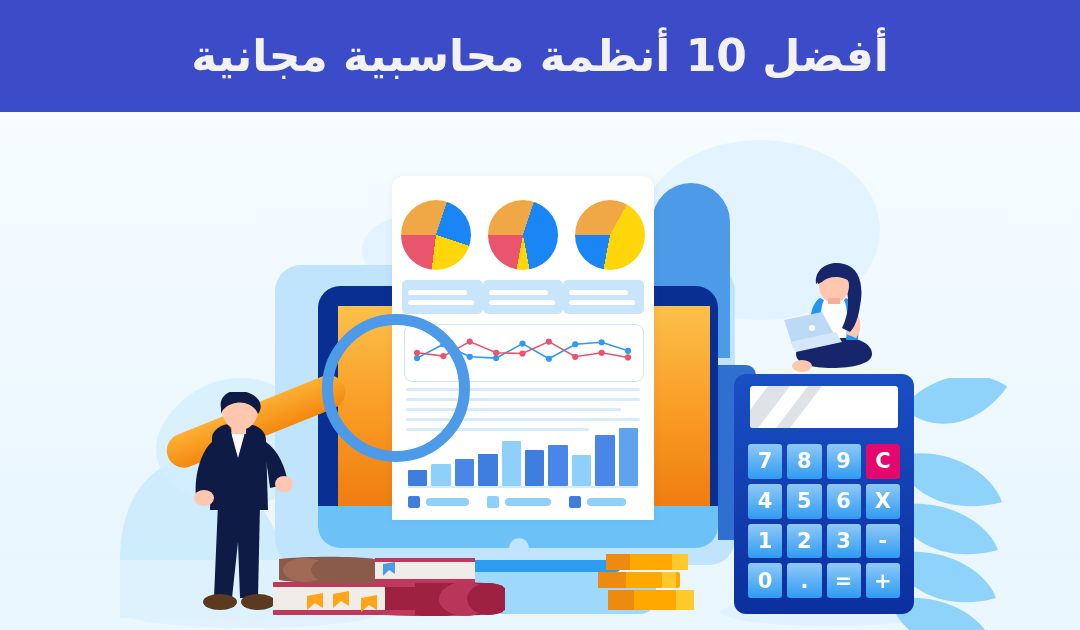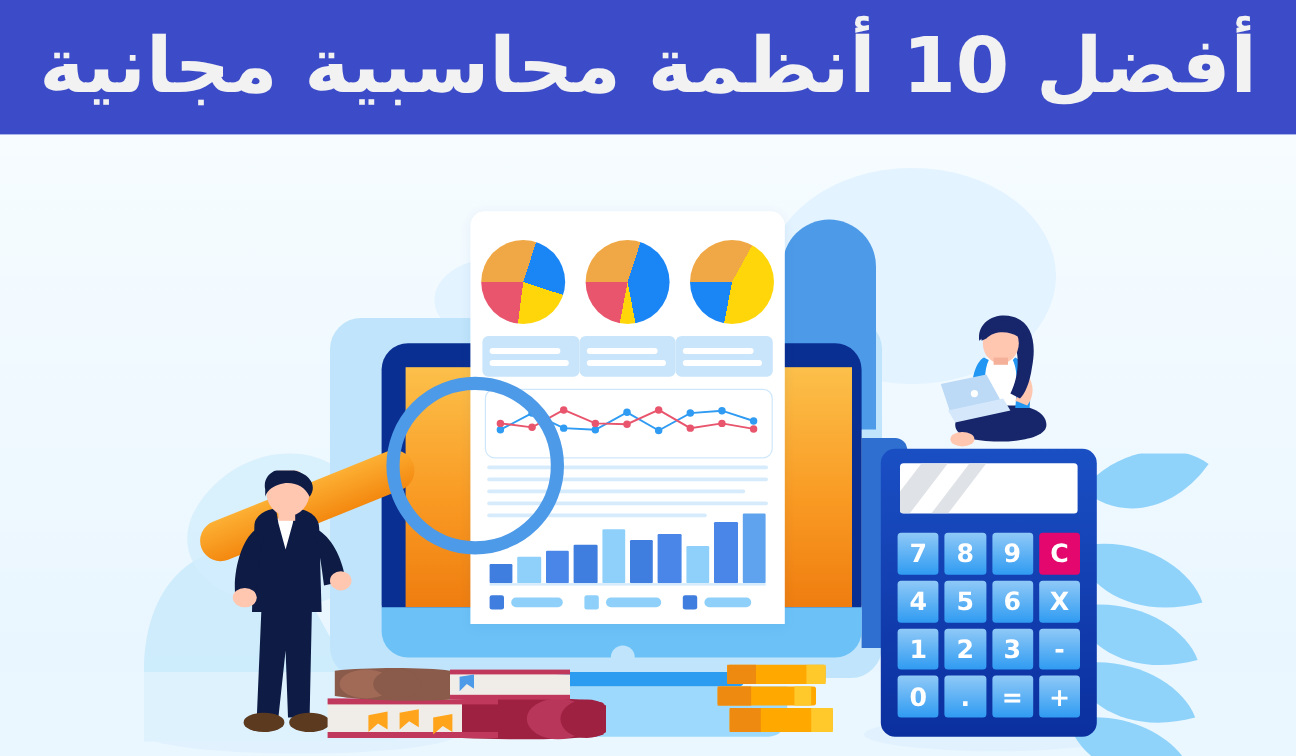--- a/index.html
+++ b/index.html
@@ -8,21 +8,21 @@
     position:relative;width:1080px;height:630px;overflow:hidden;
     background:linear-gradient(165deg,#f4fbff 0%,#eef8ff 35%,#e9f6ff 70%,#f2fbff 100%);
   }
   
   #banner{
     position:absolute;left:0;top:0;width:1080px;height:112px;
     display:flex;align-items:center;justify-content:center;
     z-index:60;
   }
   #banner-title{
-    color:#f2f2f2;font-weight:bold;font-size:64px;line-height:1;
+    color:#f2f2f2;font-weight:bold;font-size:44px;line-height:1;
     direction:rtl;white-space:nowrap;letter-spacing:0px;
     text-align:center;
   }
   
   #monitor-shadow{
     position:absolute;left:275px;top:265px;width:460px;height:300px;
     background:#bfe4fb;border-radius:26px;
   }
   #monitor-frame{
     position:absolute;left:318px;top:286px;width:400px;height:240px;

